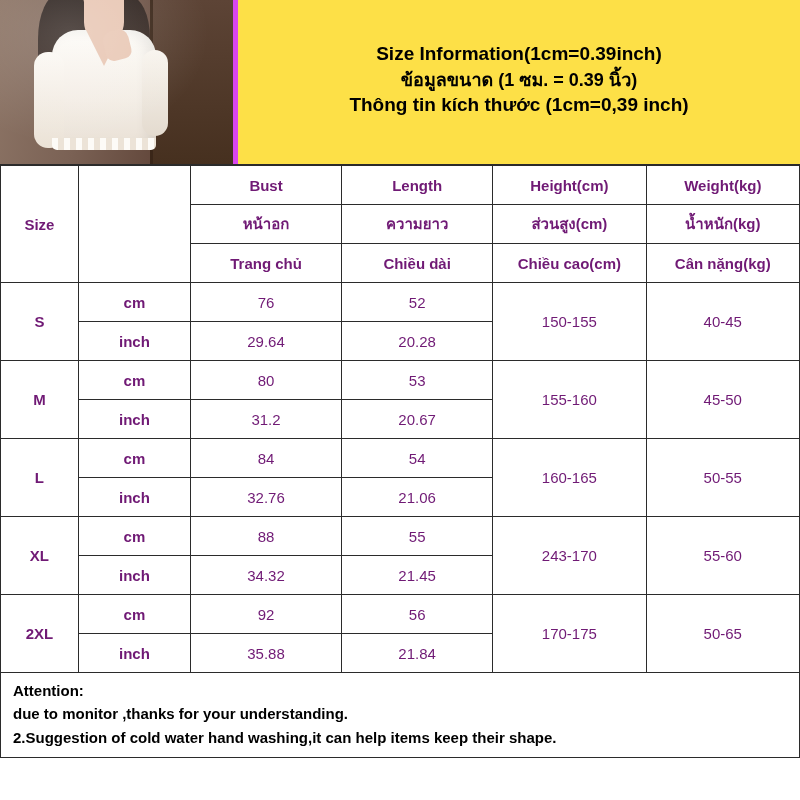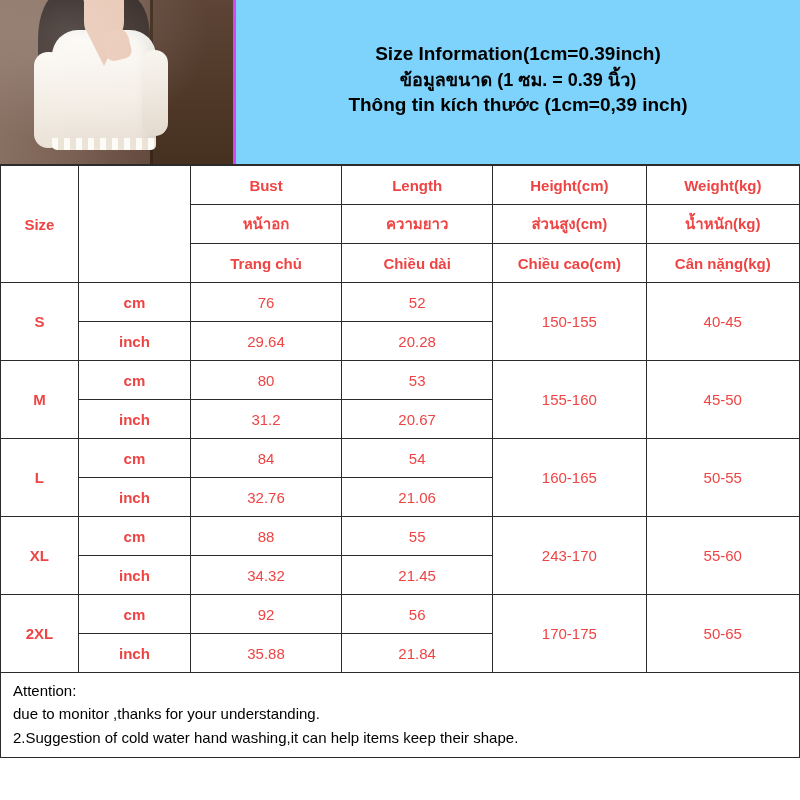--- a/index.html
+++ b/index.html
@@ -105,22 +105,22 @@
     border-radius: 10px 10px 8px 8px;
     transform: rotate(-14deg);
   }
   .photo .shine {
     position: absolute; inset: 0;
     background: radial-gradient(ellipse at 30% 20%, rgba(255,255,255,.18), rgba(0,0,0,0) 60%);
   }
 
   .title-block {
     flex: 1 1 auto;
-    background: #7dd3fc;
-    border-left: 3px solid #d946ef;
+    background: #fde047;
+    border-left: 5px solid #d946ef;
     display: flex;
     flex-direction: column;
     align-items: center;
     justify-content: center;
     text-align: center;
     padding: 6px 14px 10px;
     box-sizing: border-box;
   }
   .title-block .line {
     font-weight: bold;
@@ -136,21 +136,21 @@
   table.size-table {
     width: 800px;
     border-collapse: collapse;
     table-layout: fixed;
   }
   table.size-table td, table.size-table th {
     border: 1px solid #2b2b2b;
     text-align: center;
     vertical-align: middle;
     font-size: 15px;
-    color: #ef4444;
+    color: #701a75;
     padding: 0;
     height: 38px;
     background: #ffffff;
   }
   col.c-size   { width: 68px; }
   col.c-unit   { width: 98px; }
   col.c-bust   { width: 132px; }
   col.c-length { width: 132px; }
   col.c-height { width: 134px; }
   col.c-weight { width: 134px; }
@@ -181,20 +181,21 @@
 
   
   .attention {
     box-sizing: border-box;
     width: 800px;
     border-left: 1px solid #2b2b2b;
     border-right: 1px solid #2b2b2b;
     border-bottom: 1px solid #2b2b2b;
     padding: 6px 26px 8px 12px;
     background: #ffffff;
+    font-weight: bold;
   }
   .attention p {
     margin: 0;
     font-size: 15px;
     line-height: 1.55;
     color: #000;
   }
   .filler { background:#fff; height: 68px; width: 800px;}
 </style>
 </head>

